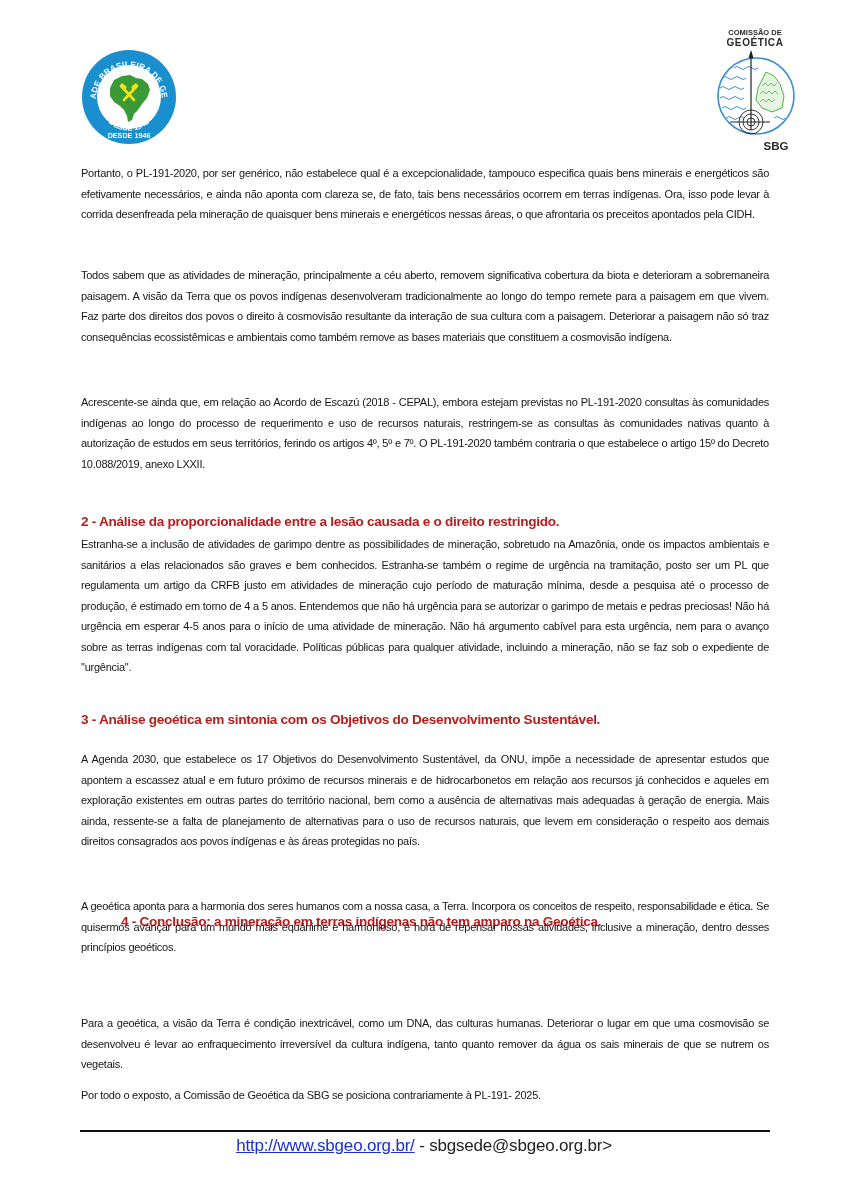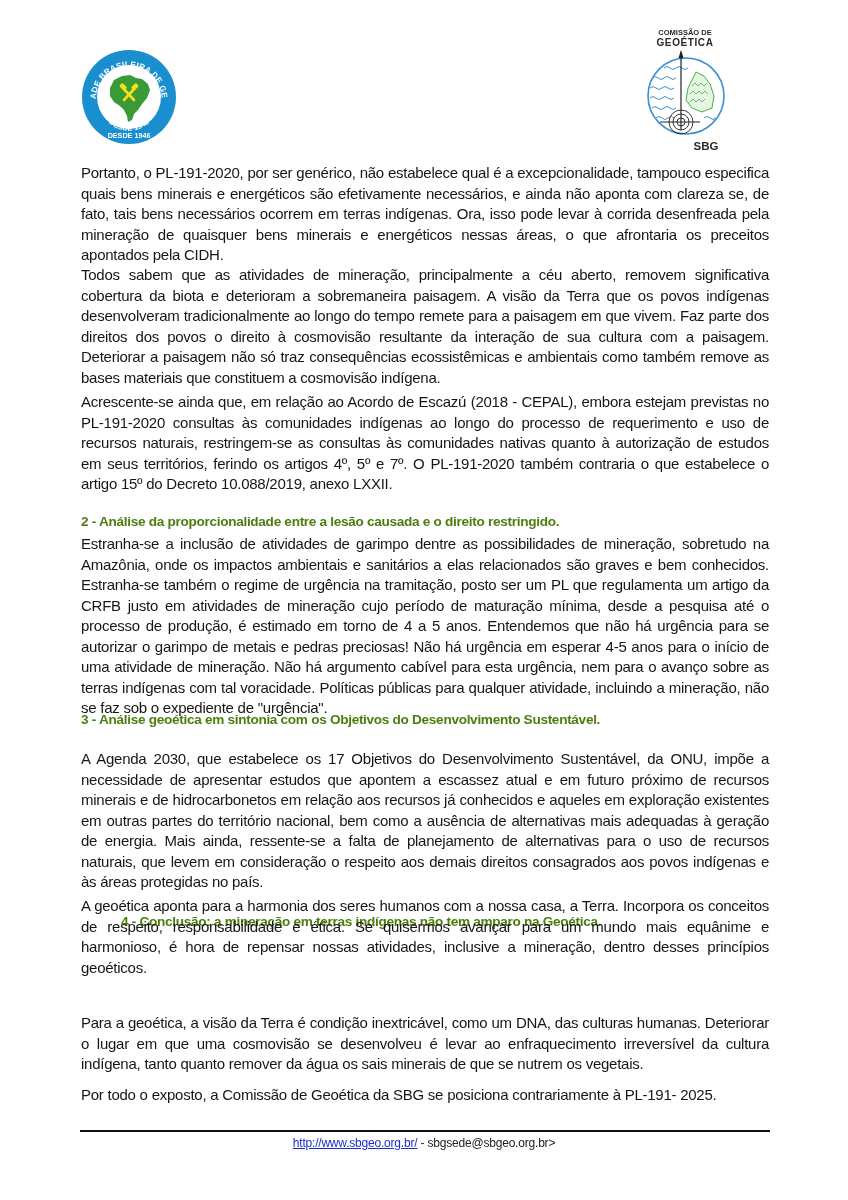--- a/index.html
+++ b/index.html
@@ -1,35 +1,35 @@
 <!DOCTYPE html>
 <html><head>
 <meta charset="utf-8">
 <style>
   * { box-sizing: border-box; margin: 0; padding: 0; }
   html, body { width: 848px; height: 1200px; background: #ffffff; }
   body { position: relative; font-family: "Liberation Sans", sans-serif; color: #111; overflow: hidden; }
   .page { position: absolute; left: 0; top: 0; width: 848px; height: 1200px; background: #fff; }
 
   .logo-left { position: absolute; left: 80px; top: 48px; width: 98px; height: 98px; }
-  .logo-right { position: absolute; left: 638px; top: 26px; width: 90px; height: 130px; }
+  .logo-right { position: absolute; left: 708px; top: 26px; width: 90px; height: 130px; }
 
   .body-text {
     position: absolute; left: 81px; width: 688px;
     font-family: "Liberation Sans Narrow", "Liberation Sans", sans-serif;
-    font-size: 15px; line-height: 20.5px; text-align: justify; color: #161616;
+    font-size: 11px; line-height: 20.5px; text-align: justify; color: #161616;
     letter-spacing: -0.25px;
   }
   .heading {
     position: absolute; left: 81px; width: 688px;
-    font-size: 13.6px; font-weight: bold; line-height: 20px; color: #4d7c0f;
+    font-size: 13.6px; font-weight: bold; line-height: 20px; color: #b91c1c;
     letter-spacing: -0.3px;
   }
   .footer-rule { position: absolute; left: 80px; top: 1130px; width: 690px; height: 2px; background: #111; }
-  .footer { position: absolute; left: 0; top: 1136px; width: 848px; text-align: center; font-size: 12px; color: #222; letter-spacing: -0.2px; }
+  .footer { position: absolute; left: 0; top: 1136px; width: 848px; text-align: center; font-size: 17px; color: #222; letter-spacing: -0.2px; }
   .footer a { color: #1a2fd0; text-decoration: underline; }
 </style>
 </head>
 <body>
 
 <div class="page">
 
   <div class="logo-left">
     <svg width="98" height="98" viewBox="0 0 98 98">
       <defs>

